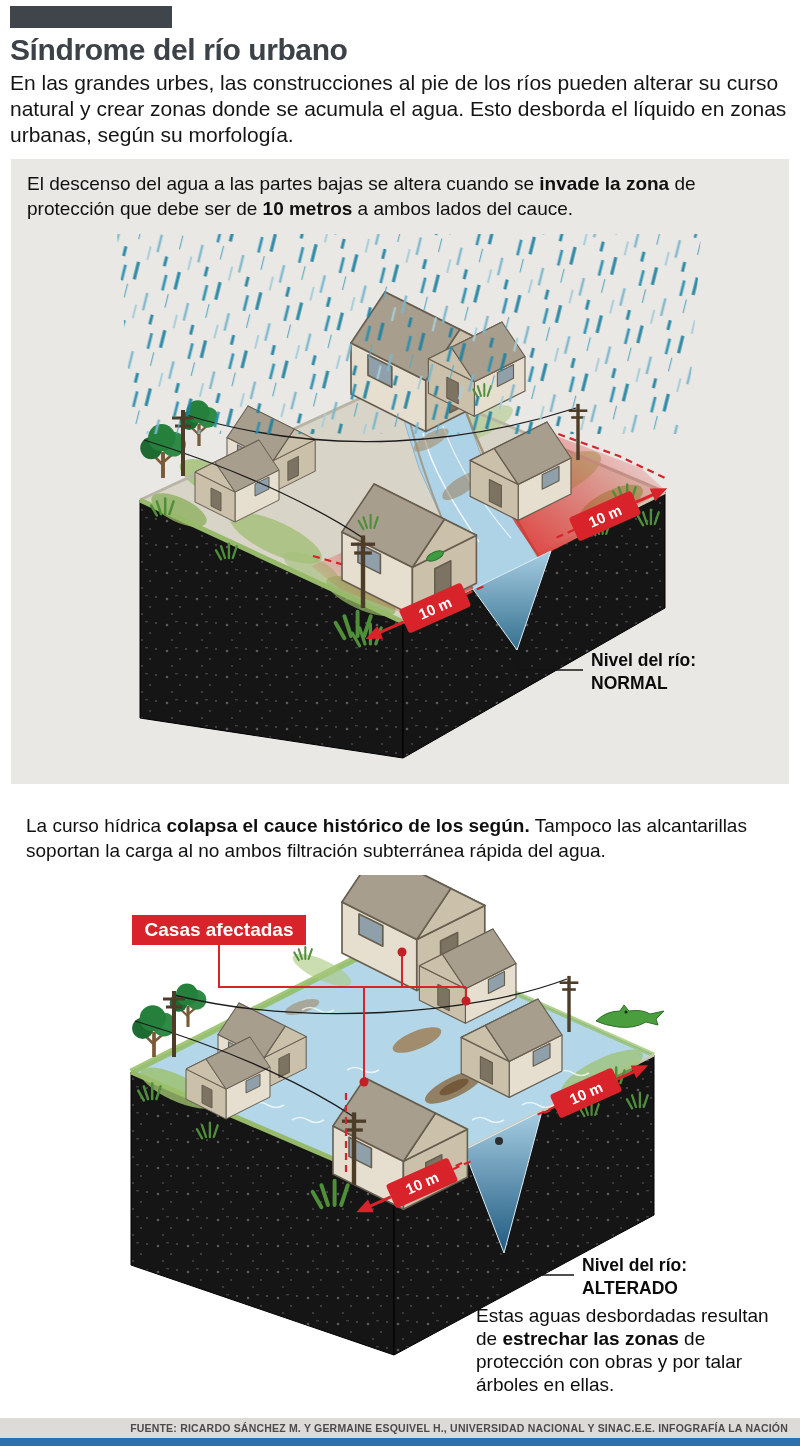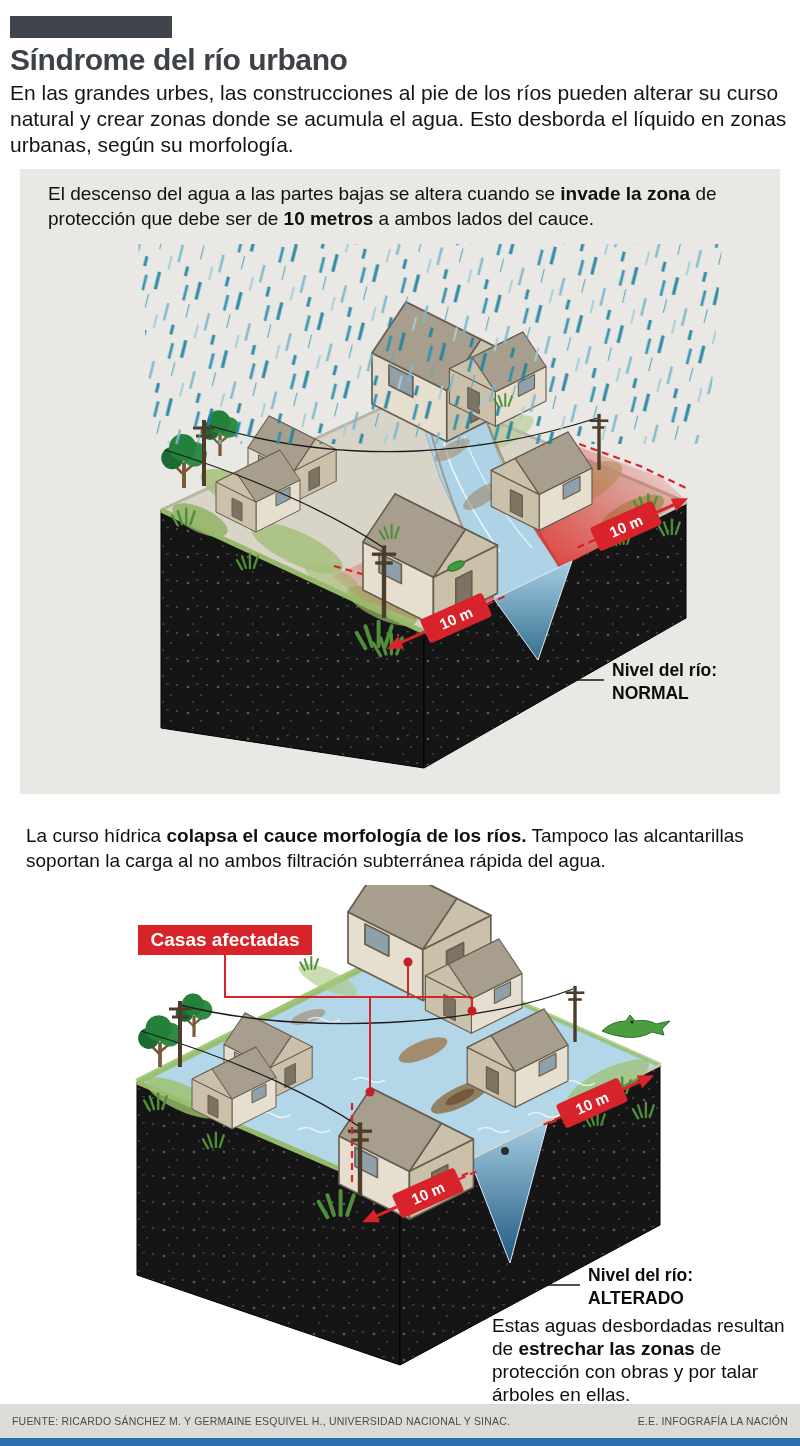--- a/index.html
+++ b/index.html
@@ -1,30 +1,30 @@
 <!DOCTYPE html>
 <html><head>
 <meta charset="utf-8">
 <style>
   *{box-sizing:border-box}
   html,body{margin:0;padding:0;background:#fff}
   body{font-family:"Liberation Sans",sans-serif}
   .page{position:relative;width:800px;height:1446px;background:#fff;overflow:hidden}
-  .header{padding:16px 10px 0}
+  .header{padding:6px 10px 0}
   .brand-bar{width:162px;height:22px;background:#3f454a}
   .title{margin:5px 0 4px;font-size:30px;line-height:1.1;font-weight:700;color:#3c4247;letter-spacing:-0.4px}
   .intro{margin:2px 2px 12px 0;font-size:21px;line-height:1.23;color:#151515}
-  .panel{margin:0 20px;background:#e9e8e5;padding:13px 12px 6px}
+  .panel{margin:0 11px;background:#e9e8e5;padding:13px 0 6px}
   .lead{margin:0 16px 6px;font-size:19px;line-height:1.3;color:#101010}
   .illus{position:relative}
   .illus svg,.illus2 svg{display:block}
   .sec2-text{margin:30px 22px 12px 26px;font-size:19px;line-height:1.3;color:#101010}
-  .illus2{position:relative;margin:4px 8px 0}
-  .note{position:absolute;left:484px;top:430px;width:298px;font-size:19px;line-height:1.2;color:#0d0d0d}
-  .footer{position:absolute;left:0;right:0;bottom:8px;height:34px;background:#dcdbd7;display:flex;align-items:center;justify-content:space-between;padding:0 12px;font-size:10.5px;font-weight:400;color:#4b4b4b;letter-spacing:.2px}
+  .illus2{position:relative;margin:4px 2px 0}
+  .note{position:absolute;left:474px;top:430px;width:298px;font-size:19px;line-height:1.2;color:#0d0d0d}
+  .footer{position:absolute;left:0;right:0;bottom:8px;height:20px;background:#dcdbd7;display:flex;align-items:center;justify-content:flex-end;padding:0 12px;font-size:10.5px;font-weight:700;color:#4b4b4b;letter-spacing:.2px}
   .bluebar{position:absolute;left:0;right:0;bottom:0;height:8px;background:#2e6fae}
   
   .soil{fill:url(#speckp);stroke:#000;stroke-width:1}
   .topface1{fill:#d8d5c8;stroke:#a3a093;stroke-width:1}
   .topface2{fill:#b3d7e8;stroke:#8fb3c8;stroke-width:1}
   .river{fill:#aed3e6;stroke:#8fb6c9;stroke-width:1}
   .redDash{stroke:#d8232a;stroke-width:2.2;stroke-dasharray:7 5;fill:none}
   .redln{stroke:#d8232a;stroke-width:3;fill:none}
   .redthin{stroke:#d8232a;stroke-width:2;fill:none}
   .ptr{stroke:#141414;stroke-width:1.6;fill:none}
@@ -199,21 +199,21 @@
           <path class="ptr" d="M506,422 L506,442 L572,442"></path>
           <text class="lvl-t" x="580" y="438">Nivel del río:</text>
           <text class="lvl-v" x="580" y="461">NORMAL</text>
         </g>
         <polygon points="106,6 690,6 676,206 122,206" fill="url(#rainp)" opacity="0.92"></polygon>
       </svg>
     </div>
   </div>
 
   <div>
-    <p class="sec2-text"><span>La curso hídrica </span><strong>colapsa el cauce morfología de los ríos.</strong><span> Tampoco las alcantarillas soportan la carga al no ambos filtración subterránea rápida del agua.</span></p>
+    <p class="sec2-text"><span>La curso hídrica </span><strong>colapsa el cauce histórico de los según.</strong><span> Tampoco las alcantarillas soportan la carga al no ambos filtración subterránea rápida del agua.</span></p>
 
     <div class="illus2">
       <svg width="784" height="525" viewBox="0 0 784 525">
         <g>
           <polygon class="soil" points="129,197 392,310 392,480 129,390"></polygon>
           <polygon class="soil" points="392,310 652,180 652,340 392,480"></polygon>
         </g>
         <polygon class="topface2" points="129,197 392,64 652,180 392,310"></polygon>
         <g>
           <path d="M129,197 L392,64" stroke="#93bd60" stroke-width="7" fill="none" opacity="0.85"></path>

